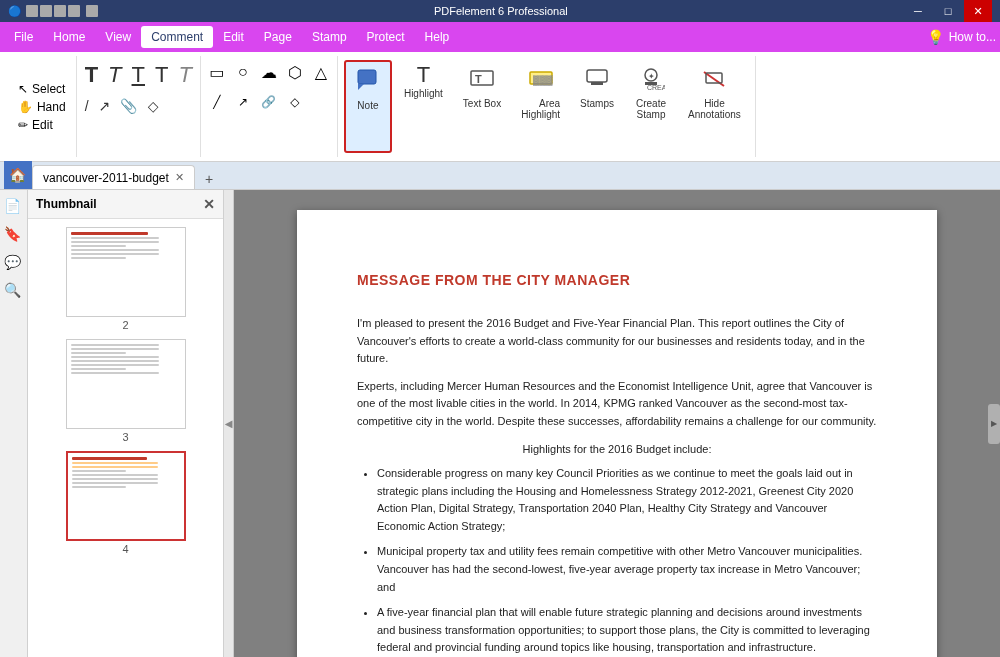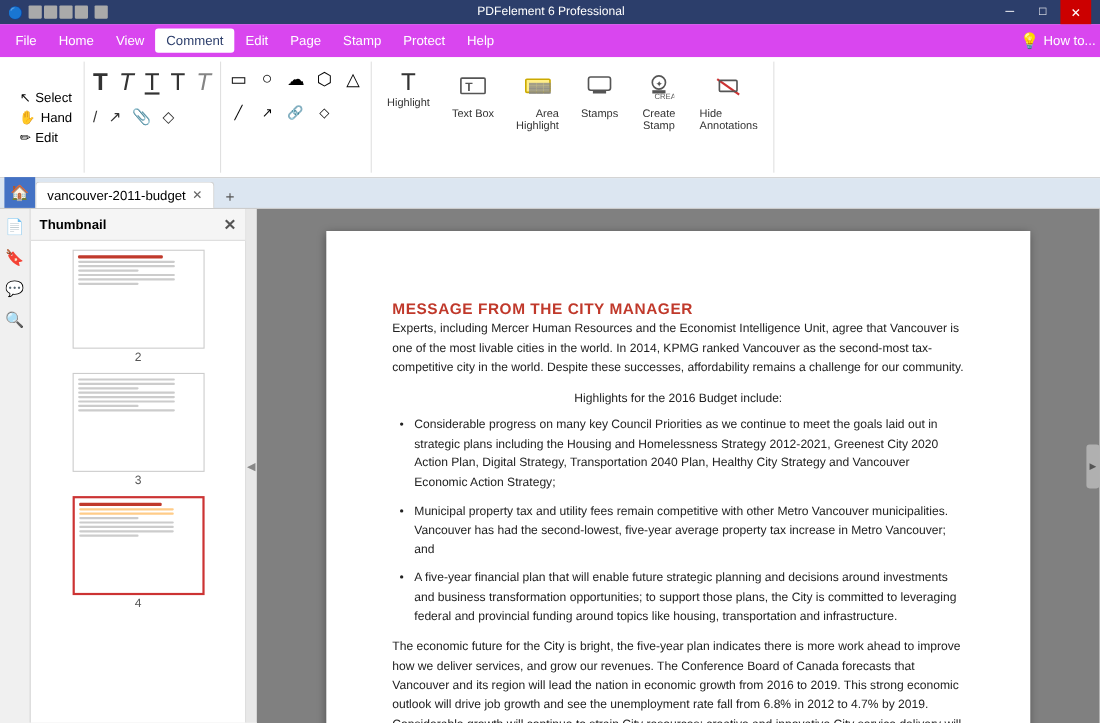--- a/index.html
+++ b/index.html
@@ -290,21 +290,21 @@
       overflow: hidden;
     }
     .thumb-page.highlighted { border: 2px solid #cc3333; }
     .thumb-num { font-size: 11px; color: #555; }
 
     
     .pdf-heading {
       color: #c0392b;
       font-size: 14px;
       font-weight: bold;
-      margin-bottom: 0;
+      margin-bottom: 24px;
       letter-spacing: 0.5px;
     }
     .pdf-para { margin-bottom: 10px; font-size: 11px; line-height: 1.6; }
     .pdf-list { margin-left: 20px; margin-bottom: 10px; }
     .pdf-list li { margin-bottom: 8px; font-size: 11px; line-height: 1.6; }
     .highlights-label { font-size: 11px; margin-bottom: 8px; text-align: center; }
 
     
     .thumb-lines {
       width: 100%;
@@ -405,20 +405,29 @@
       </div>
       <div class="shapes-row">
         <div class="shape-btn" style="font-size:12px;">╱</div>
         <div class="shape-btn" style="font-size:12px;">↗</div>
         <div class="shape-btn" style="font-size:12px;">🔗</div>
         <div class="shape-btn" style="font-size:12px;">◇</div>
       </div>
     </div>
 
     <div class="annot-group">
+      <div class="annot-btn note-active">
+        <div class="annot-icon">
+          <svg width="28" height="28" viewBox="0 0 28 28" fill="none">
+            <rect x="4" y="4" width="18" height="14" rx="2" fill="#4472c4" stroke="#2255aa" stroke-width="1"></rect>
+            <polygon points="4,18 10,18 4,24" fill="#4472c4"></polygon>
+          </svg>
+        </div>
+        <span>Note</span>
+      </div>
 
       <div class="annot-btn">
         <div class="annot-icon" style="font-size:22px;">T</div>
         <span>Highlight</span>
       </div>
 
       <div class="annot-btn">
         <div class="annot-icon">
           <svg width="28" height="28" viewBox="0 0 28 28">
             <rect x="3" y="7" width="22" height="14" rx="1" fill="none" stroke="#555" stroke-width="1.5"></rect>
@@ -460,21 +469,21 @@
         <span style="font-size:10px;text-align:center;">Create<br>Stamp</span>
       </div>
 
       <div class="annot-btn" style="min-width:50px;">
         <div class="annot-icon">
           <svg width="28" height="28" viewBox="0 0 28 28">
             <line x1="4" y1="8" x2="24" y2="22" stroke="#cc3333" stroke-width="2"></line>
             <rect x="6" y="9" width="16" height="10" rx="1" fill="none" stroke="#555" stroke-width="1.5"></rect>
           </svg>
         </div>
-        <span style="font-size:10px;">Hide<br>Annotations</span>
+        <span style="font-size:10px;text-align:center;">Hide<br>Annotations</span>
       </div>
     </div>
 
   </div>
 </div>
 
 <div class="tab-bar">
   <div class="home-btn">🏠</div>
   <div class="tab">
     <span>vancouver-2011-budget</span>
@@ -549,20 +558,21 @@
     </div>
   </div>
 
   <div style="width:10px;background:#e8e8e8;display:flex;align-items:center;justify-content:center;cursor:pointer;border-right:1px solid #ccc;">
     <span style="font-size:10px;color:#888;">◀</span>
   </div>
 
   <div class="pdf-viewer">
     <div class="pdf-page">
       <div class="pdf-heading">MESSAGE FROM THE CITY MANAGER</div>
+      <p class="pdf-para">I'm pleased to present the 2016 Budget and Five-Year Financial Plan. This report outlines the City of Vancouver's efforts to create a world-class community for our businesses and residents today, and in the future.</p>
       <p class="pdf-para">Experts, including Mercer Human Resources and the Economist Intelligence Unit, agree that Vancouver is one of the most livable cities in the world. In 2014, KPMG ranked Vancouver as the second-most tax-competitive city in the world. Despite these successes, affordability remains a challenge for our community.</p>
       <p class="highlights-label">Highlights for the 2016 Budget include:</p>
       <ul class="pdf-list">
         <li>Considerable progress on many key Council Priorities as we continue to meet the goals laid out in strategic plans including the Housing and Homelessness Strategy 2012-2021, Greenest City 2020 Action Plan, Digital Strategy, Transportation 2040 Plan, Healthy City Strategy and Vancouver Economic Action Strategy;</li>
         <li>Municipal property tax and utility fees remain competitive with other Metro Vancouver municipalities. Vancouver has had the second-lowest, five-year average property tax increase in Metro Vancouver; and</li>
         <li>A five-year financial plan that will enable future strategic planning and decisions around investments and business transformation opportunities; to support those plans, the City is committed to leveraging federal and provincial funding around topics like housing, transportation and infrastructure.</li>
       </ul>
       <p class="pdf-para">The economic future for the City is bright, the five-year plan indicates there is more work ahead to improve how we deliver services, and grow our revenues. The Conference Board of Canada forecasts that Vancouver and its region will lead the nation in economic growth from 2016 to 2019. This strong economic outlook will drive job growth and see the unemployment rate fall from 6.8% in 2012 to 4.7% by 2019. Considerable growth will continue to strain City resources; creative and innovative City service delivery will be essential in the years ahead,</p>
     </div>
 

